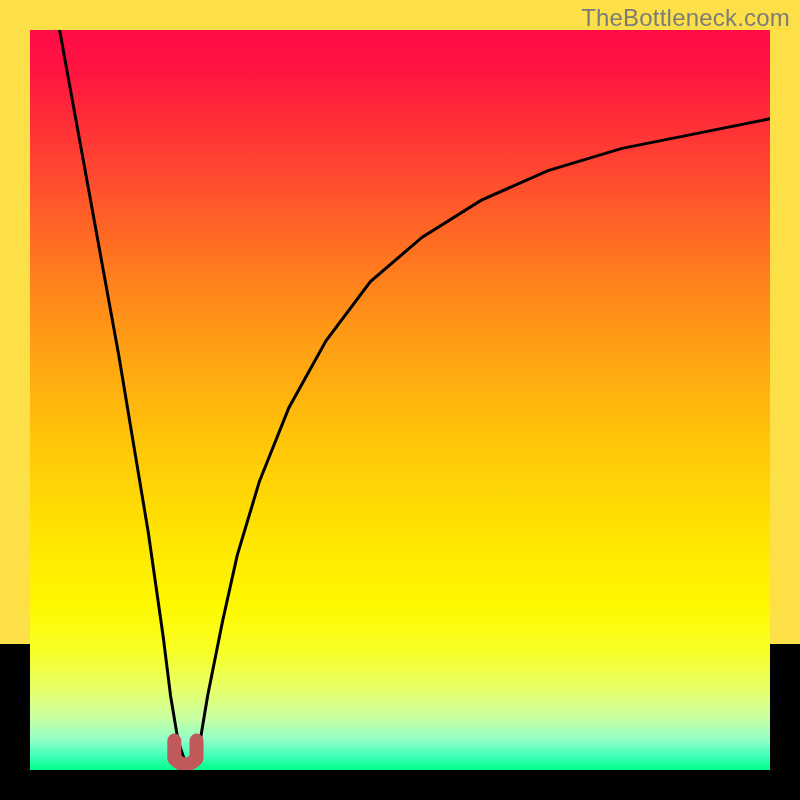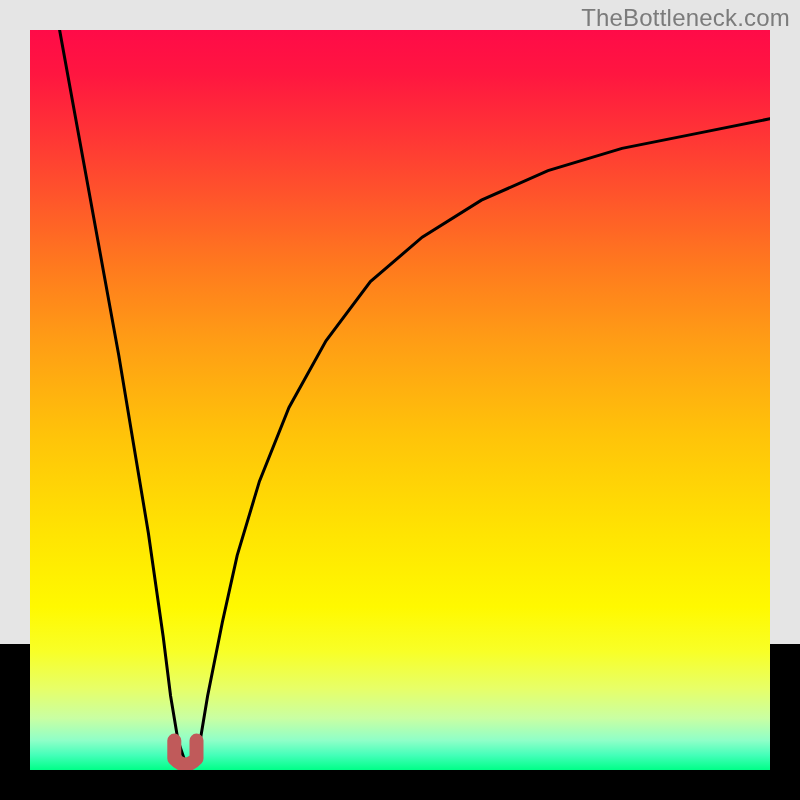--- a/index.html
+++ b/index.html
@@ -10,21 +10,21 @@
     overflow: hidden;
     background: #000;
     font-family: Arial, Helvetica, sans-serif;
   }
   .frame {
     position: absolute;
     left: 0;
     top: 0;
     width: 800px;
     height: 644px;
-    background: #e5e5e5;
+    background: #fde047;
   }
   .plot {
     position: absolute;
     left: 30px;
     top: 30px;
     width: 740px;
     height: 740px;
     overflow: hidden;
   }
   .gradient {

